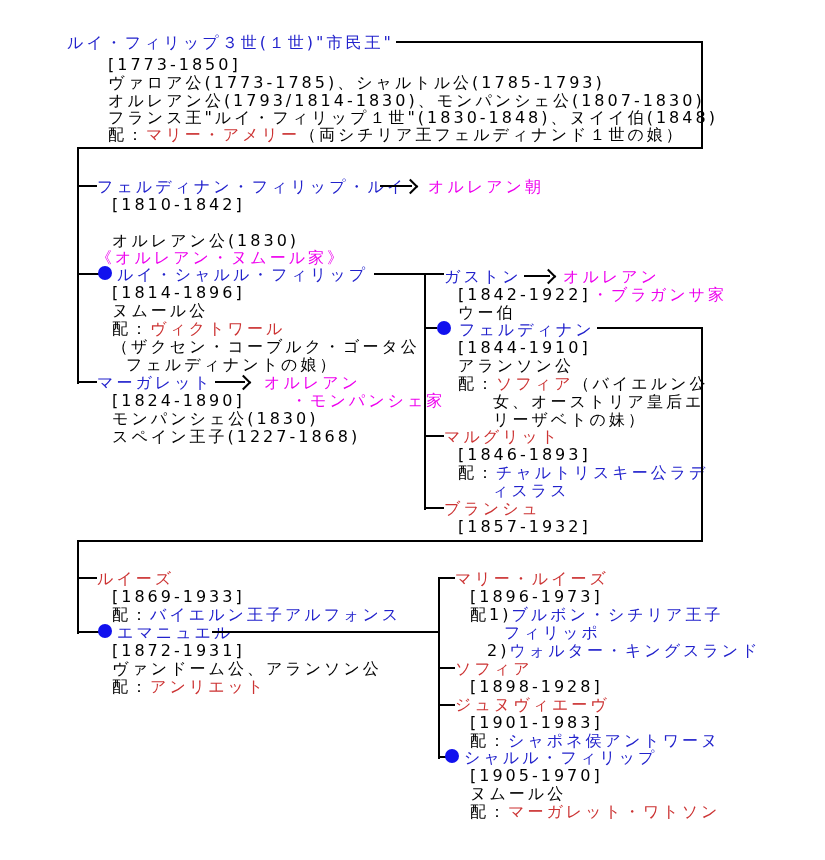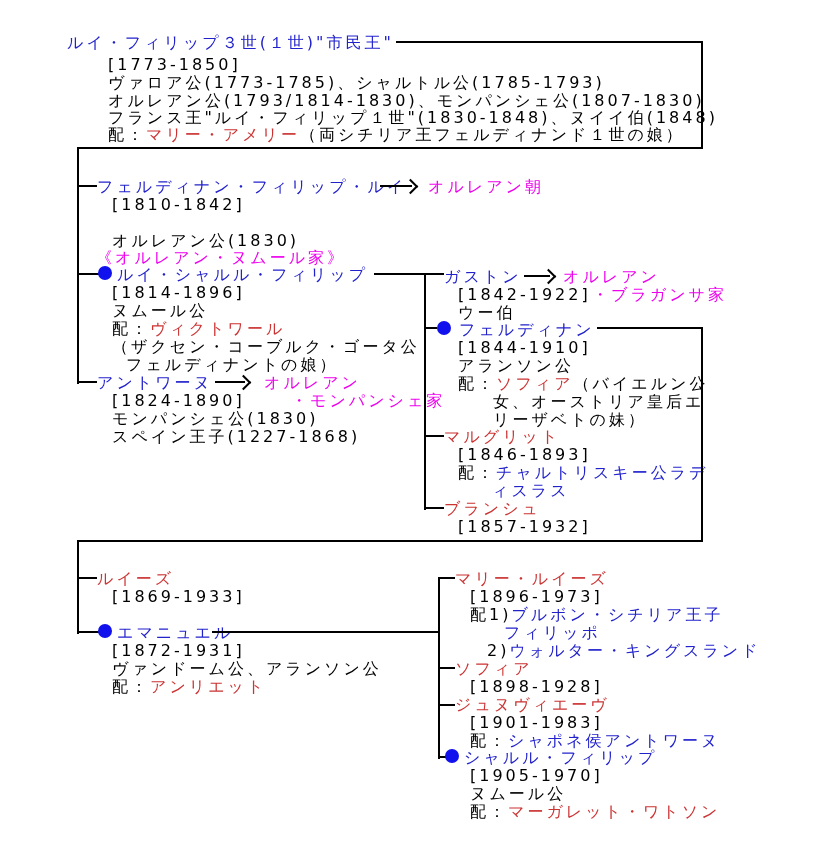--- a/index.html
+++ b/index.html
@@ -45,21 +45,21 @@
 
   <div class="bullet" style="left:98px;top:266px"></div>
   <div class="t blue" style="left:117px;top:266px"><span>ルイ・シャルル・フィリップ</span></div>
   <div class="hl" style="left:374px;top:273px;width:50px"></div>
   <div class="t" style="left:112px;top:284px"><span>[1814-1896]</span></div>
   <div class="t" style="left:112px;top:302px"><span>ヌムール公</span></div>
   <div class="t" style="left:112px;top:320px"><span>配：</span><span class="red">ヴィクトワール</span></div>
   <div class="t" style="left:112px;top:338px"><span>（ザクセン・コーブルク・ゴータ公</span></div>
   <div class="t" style="left:126px;top:356px"><span>フェルディナントの娘）</span></div>
 
-  <div class="t blue" style="left:97px;top:374px"><span>アントワーヌ</span></div>
+  <div class="t blue" style="left:97px;top:374px"><span>マーガレット</span></div>
   <div class="hl" style="left:215px;top:381px;width:30px"></div>
   <div class="ah" style="left:238px;top:377px"></div>
   <div class="t mag" style="left:264px;top:374px"><span>オルレアン</span></div>
   <div class="t mag" style="left:291px;top:392px"><span>・モンパンシェ家</span></div>
   <div class="t" style="left:112px;top:392px"><span>[1824-1890]</span></div>
   <div class="t" style="left:112px;top:410px"><span>モンパンシェ公(1830)</span></div>
   <div class="t" style="left:112px;top:428px"><span>スペイン王子(1227-1868)</span></div>
 
   <div class="vl" style="left:424px;top:273px;height:237px"></div>
   <div class="hl" style="left:424px;top:273px;width:20px"></div>
@@ -93,20 +93,21 @@
   <div class="t" style="left:458px;top:518px"><span>[1857-1932]</span></div>
 
   <div class="vl" style="left:701px;top:327px;height:215px"></div>
   <div class="hl" style="left:77px;top:540px;width:626px"></div>
   <div class="vl" style="left:77px;top:540px;height:94px"></div>
   <div class="hl" style="left:77px;top:577px;width:20px"></div>
   <div class="hl" style="left:77px;top:631px;width:22px"></div>
 
   <div class="t red" style="left:97px;top:570px"><span>ルイーズ</span></div>
   <div class="t" style="left:112px;top:588px"><span>[1869-1933]</span></div>
+  <div class="t" style="left:112px;top:606px"><span>配：</span><span class="blue">バイエルン王子アルフォンス</span></div>
 
   <div class="bullet" style="left:98px;top:624px"></div>
   <div class="t blue" style="left:117px;top:624px"><span>エマニュエル</span></div>
   <div class="hl" style="left:212px;top:631px;width:226px"></div>
   <div class="t" style="left:112px;top:642px"><span>[1872-1931]</span></div>
   <div class="t" style="left:112px;top:660px"><span>ヴァンドーム公、アランソン公</span></div>
   <div class="t" style="left:112px;top:678px"><span>配：</span><span class="red">アンリエット</span></div>
 
   <div class="vl" style="left:438px;top:577px;height:182px"></div>
   <div class="hl" style="left:438px;top:577px;width:17px"></div>

